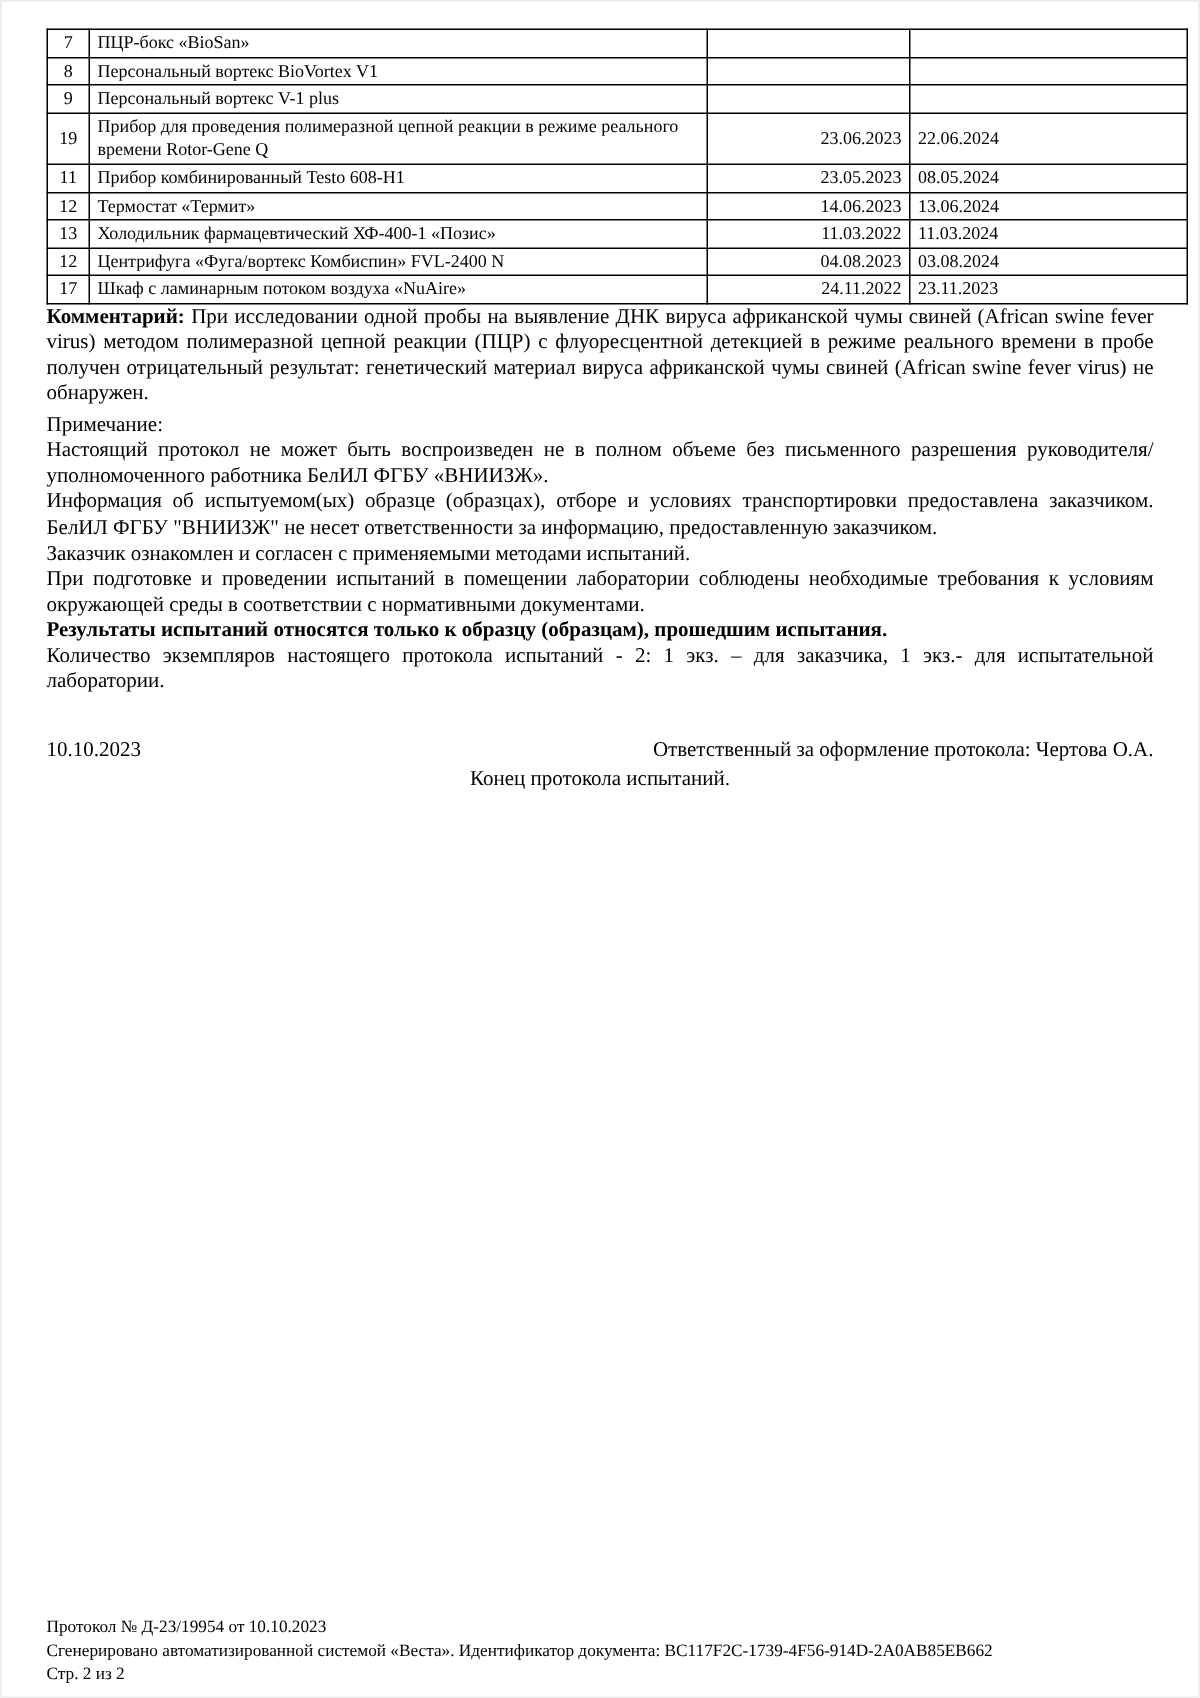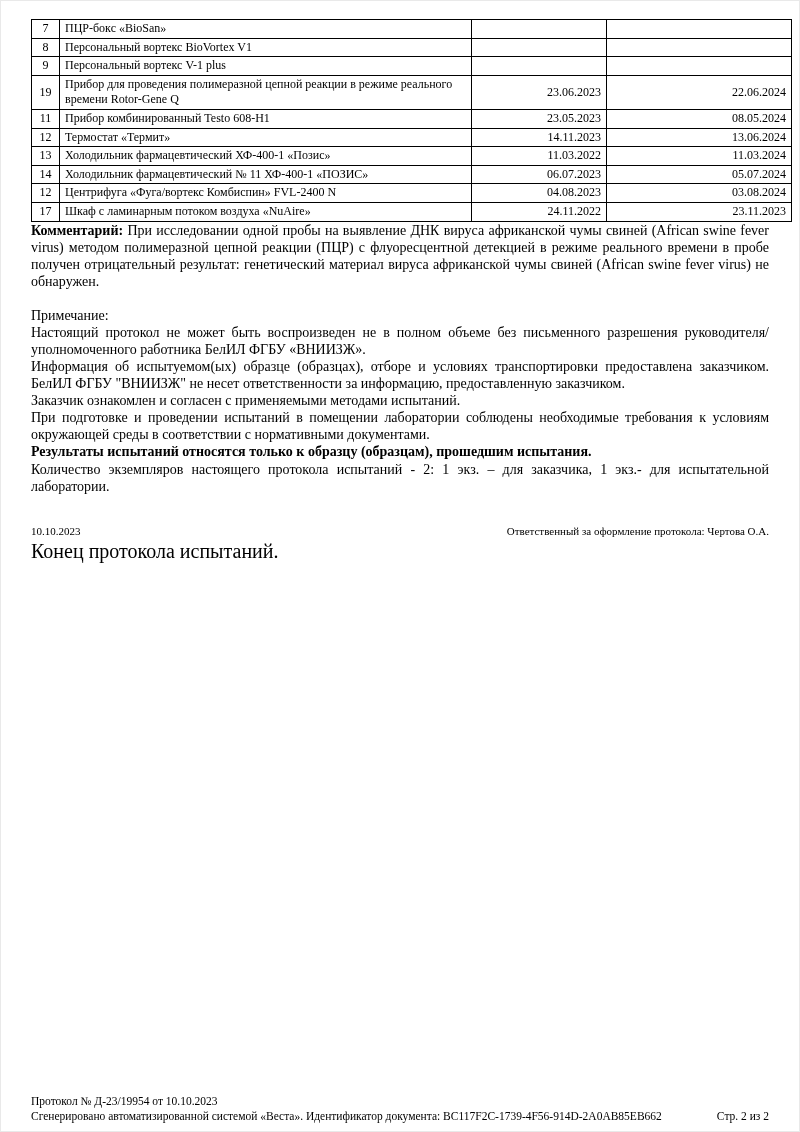--- a/index.html
+++ b/index.html
@@ -23,47 +23,48 @@
   table.equip td {
     border: 1px solid #000;
     padding: 1px 5px;
     line-height: 1.3;
     vertical-align: middle;
     overflow: hidden;
   }
   td.c-num  { width: 28px;  text-align: center; }
   td.c-name { width: 412px; }
   td.c-d1   { width: 135px; text-align: right; }
-  td.c-d2   { width: 185px; text-align: right; }
+  td.c-d2   { width: 185px; text-align: left; }
 
   .body-text { font-size: 14px; line-height: 1.22; }
   .just { text-align: justify; }
   .bold { font-weight: bold; }
 
   .comment { }
-  .notes { margin-top: 17px; }
+  .notes { margin-top: 4px; }
   .sig-row {
     margin-top: 30px;
     display: flex;
     justify-content: space-between;
-    font-size: 11px;
+    font-size: 14px;
   }
-  .end-line { font-size: 20px; margin-top: 3px; }
+  .end-line { font-size: 14px; margin-top: 3px; text-align: center; }
 
   .footer {
     position: absolute;
     left: 30px;
-    right: 30px;
+    right: 20px;
     bottom: 6px;
     font-size: 11.5px;
     line-height: 1.35;
   }
   .footer-row {
     display: flex;
     justify-content: space-between;
+    flex-direction: column;
   }
 </style>
 </head>
 <body>
 
 <div class="page">
 
   <table class="equip">
     <tbody id="equip-body">
   <tr>
@@ -97,37 +98,31 @@
   <tr>
     <td class="c-num">11</td>
     <td class="c-name">Прибор комбинированный Testo 608-H1</td>
     <td class="c-d1">23.05.2023</td>
     <td class="c-d2">08.05.2024</td>
   </tr>
 
   <tr>
     <td class="c-num">12</td>
     <td class="c-name">Термостат «Термит»</td>
-    <td class="c-d1">14.11.2023</td>
+    <td class="c-d1">14.06.2023</td>
     <td class="c-d2">13.06.2024</td>
   </tr>
 
   <tr>
     <td class="c-num">13</td>
     <td class="c-name">Холодильник фармацевтический ХФ-400-1 «Позис»</td>
     <td class="c-d1">11.03.2022</td>
     <td class="c-d2">11.03.2024</td>
   </tr>
 
-  <tr>
-    <td class="c-num">14</td>
-    <td class="c-name">Холодильник фармацевтический № 11 ХФ-400-1 «ПОЗИС»</td>
-    <td class="c-d1">06.07.2023</td>
-    <td class="c-d2">05.07.2024</td>
-  </tr>
 
   <tr>
     <td class="c-num">12</td>
     <td class="c-name">Центрифуга «Фуга/вортекс Комбиспин» FVL-2400 N</td>
     <td class="c-d1">04.08.2023</td>
     <td class="c-d2">03.08.2024</td>
   </tr>
 
 
   <tr>

